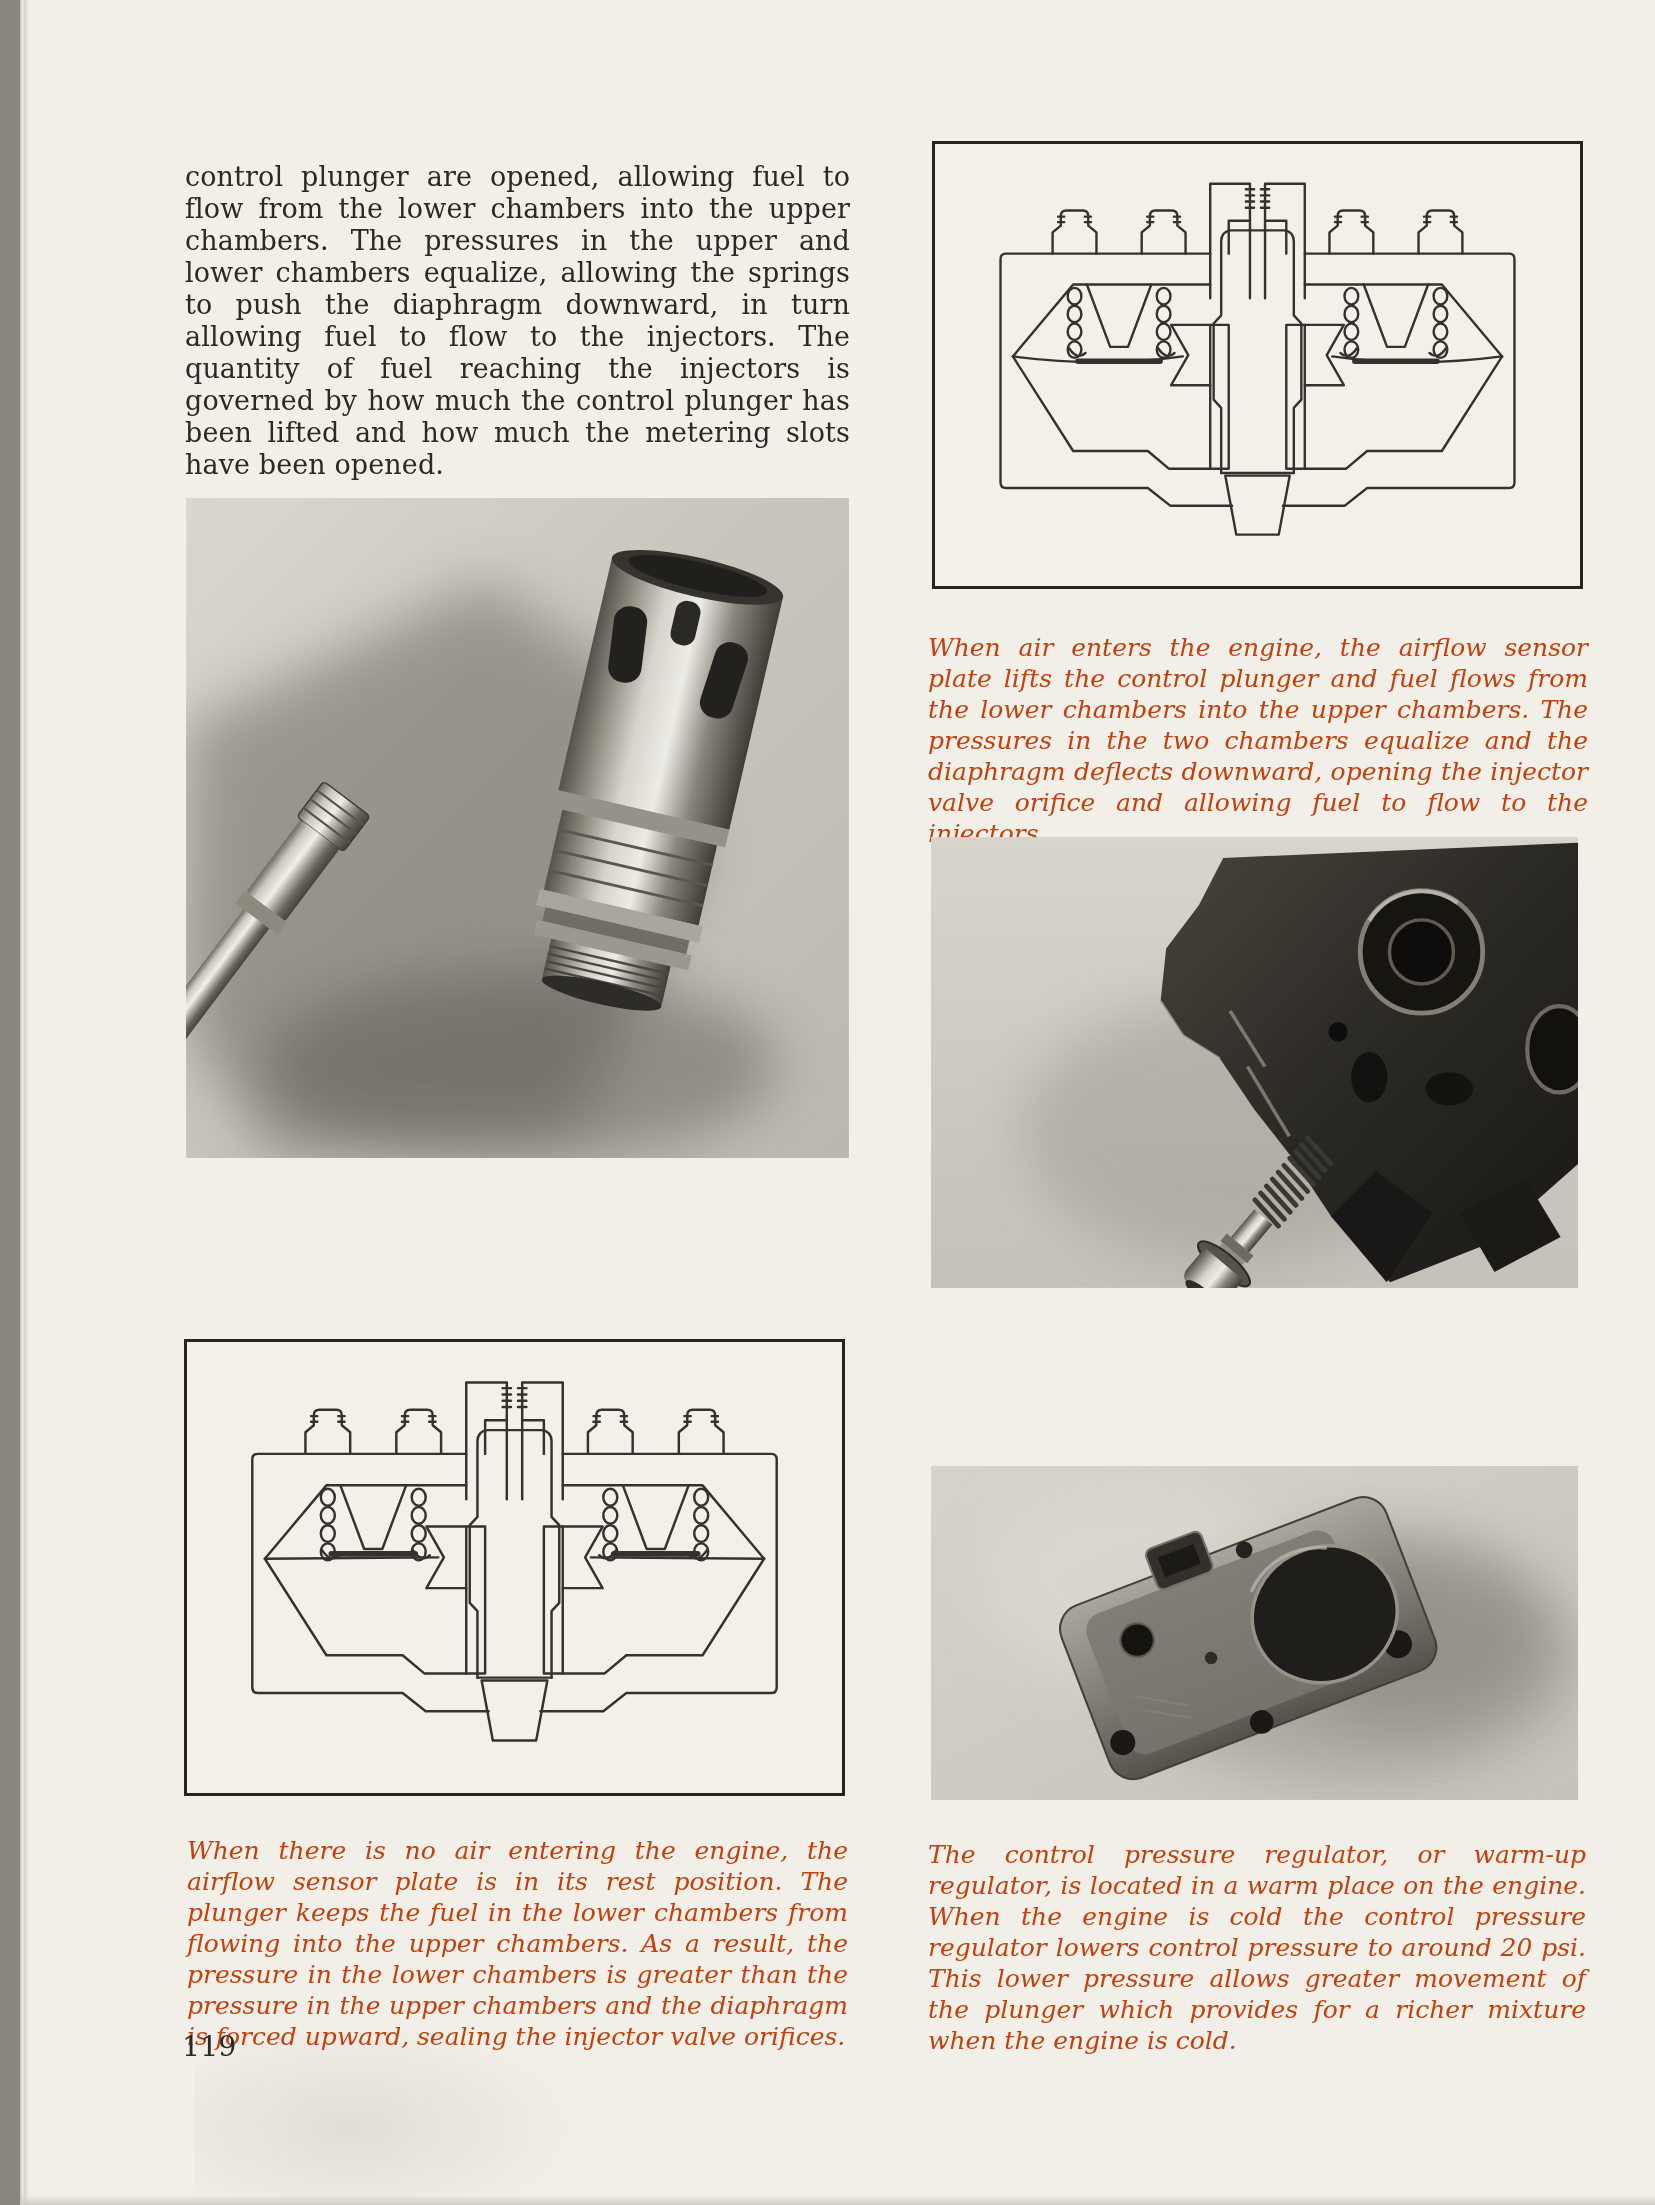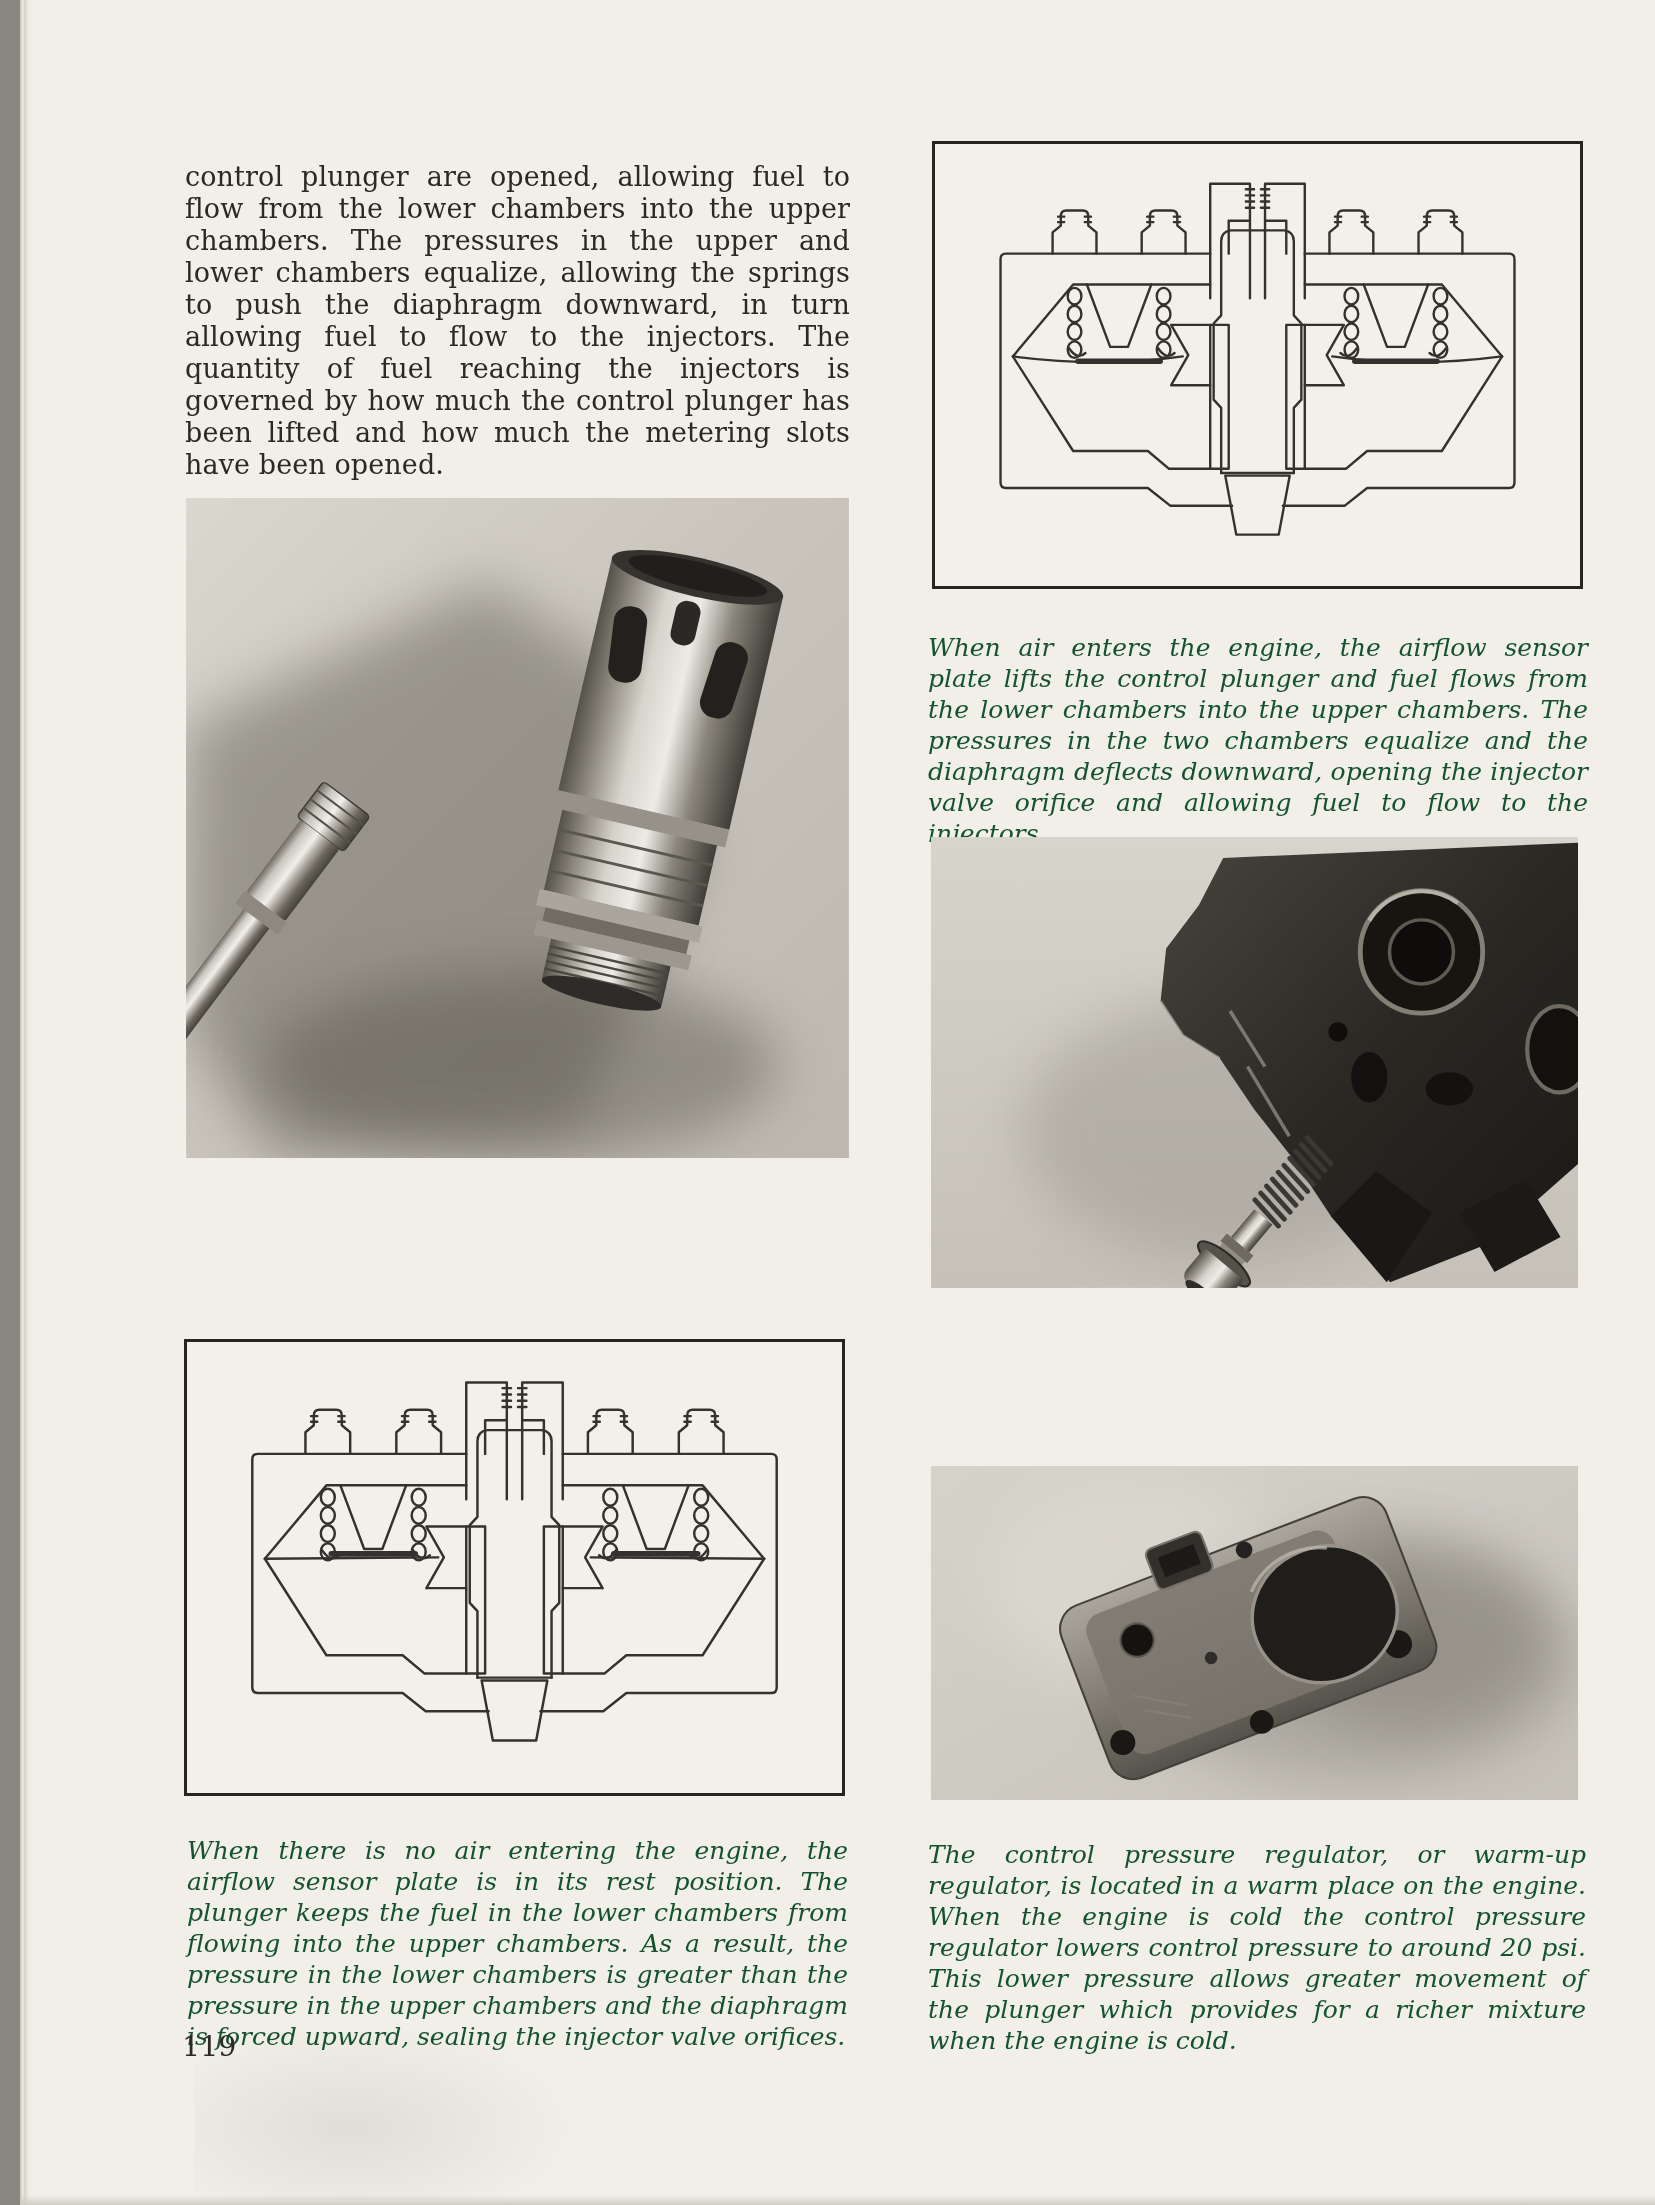--- a/index.html
+++ b/index.html
@@ -27,21 +27,21 @@
     font-size:27px; line-height:32px; text-align:justify;
     letter-spacing:0.1px;
   }
   .figure{ position:absolute; }
   .diagram-box{
     border:3.5px solid #26241f; background:#f2f0e9; box-sizing:border-box;
   }
   .diagram-box svg, .photo svg{ display:block; width:100%; height:100%; }
   .caption{
     position:absolute; font-style:italic; font-size:25px; line-height:31px;
-    text-align:justify; color:#14532d;
+    text-align:justify; color:#c2410c;
   }
   .page-number{
     position:absolute; left:162px; top:2030px; font-size:28.5px; color:#2b2926;
   }
 </style>
 </head>
 <body>
 
 <svg width="0" height="0" style="position:absolute" aria-hidden="true">
   <defs>

